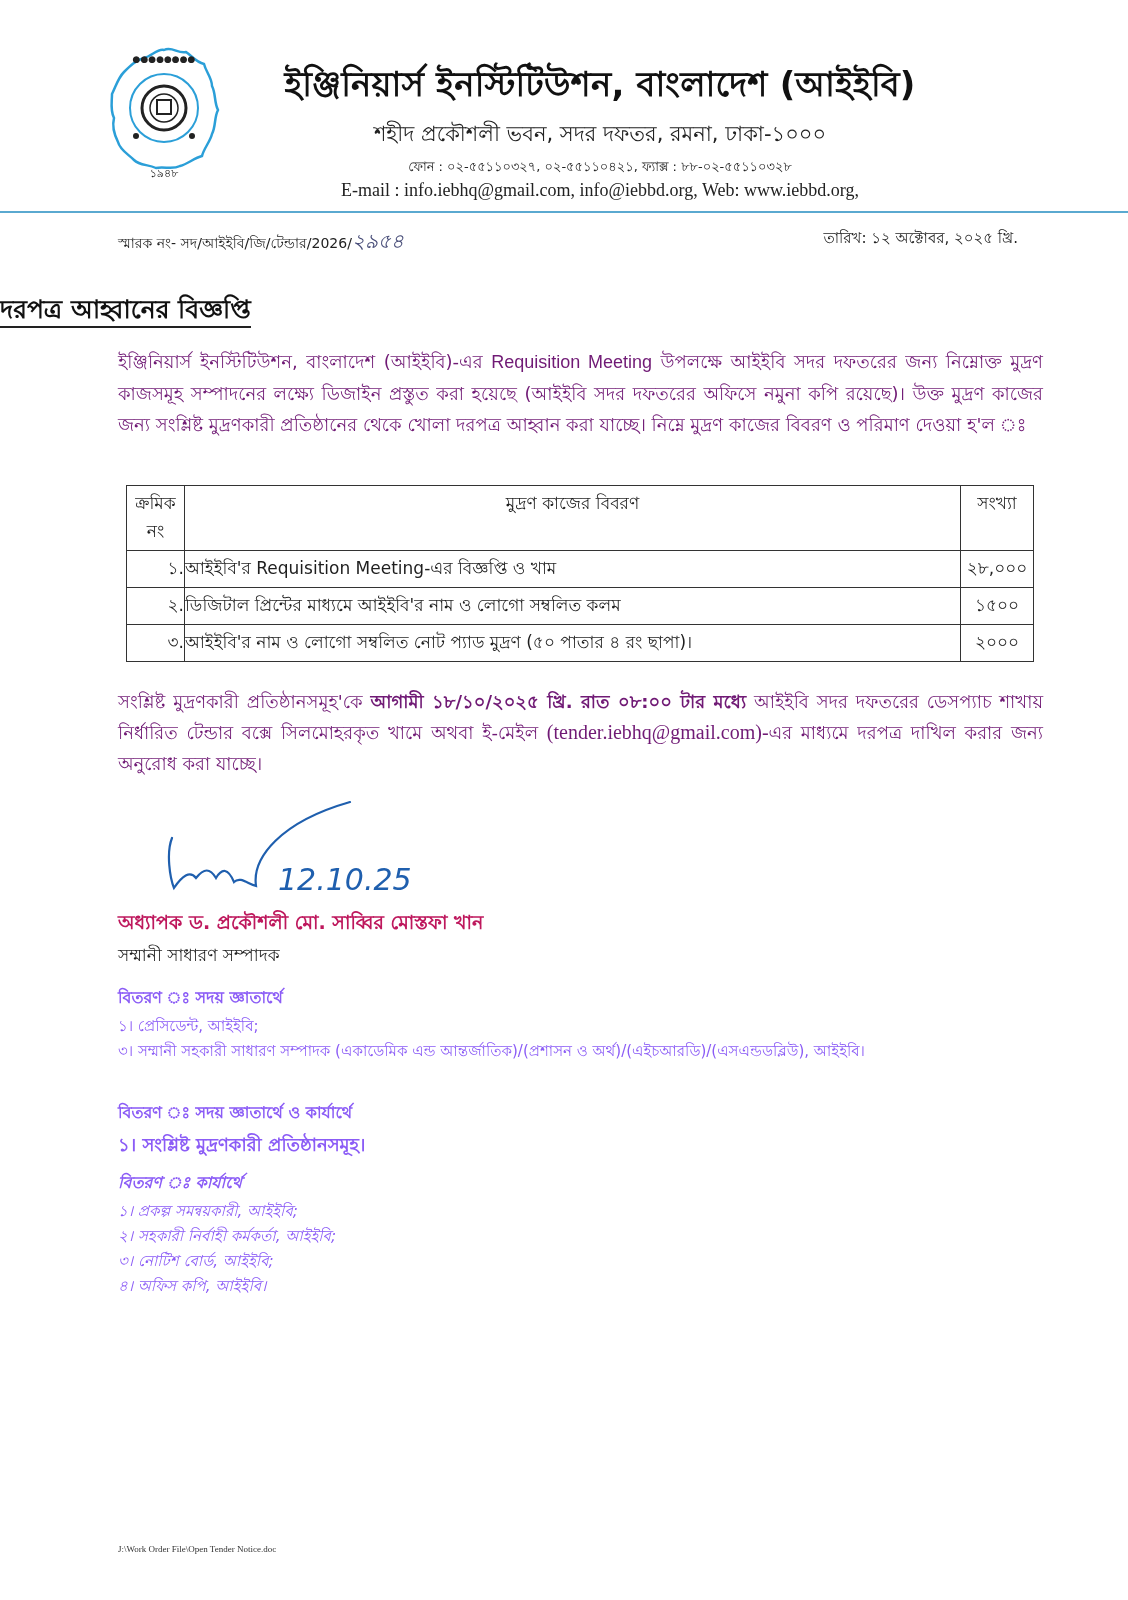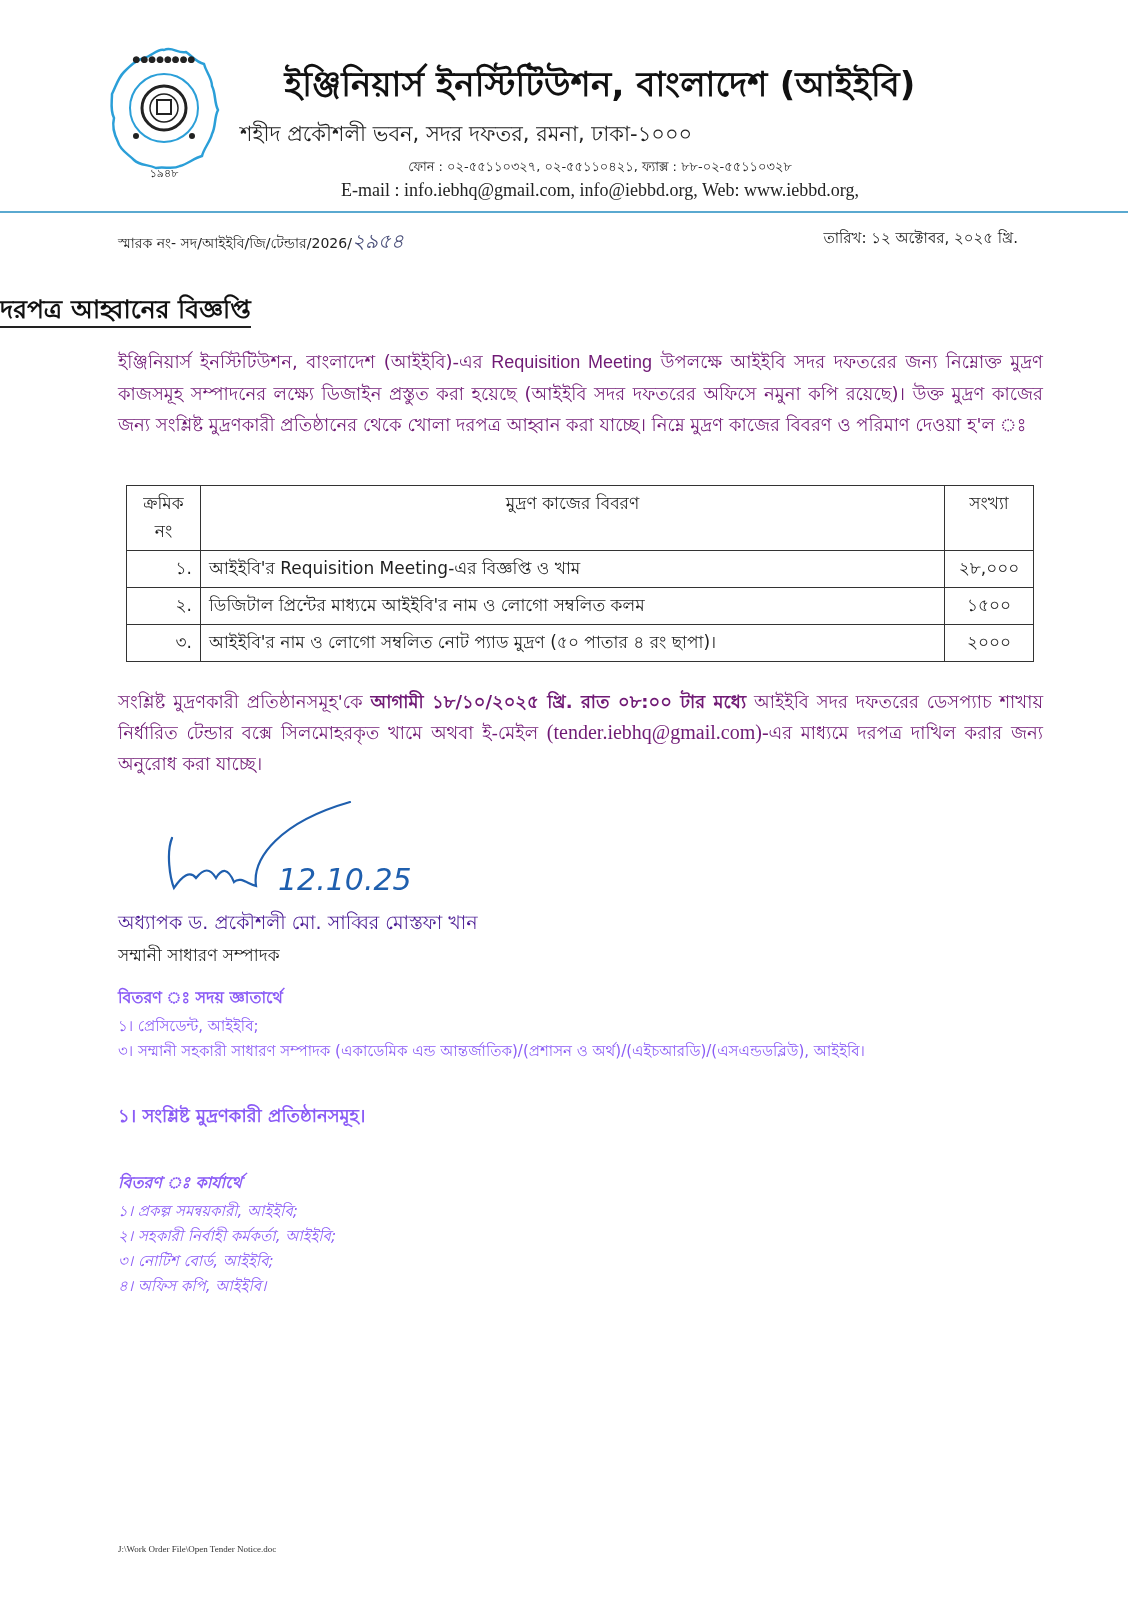--- a/index.html
+++ b/index.html
@@ -4,21 +4,21 @@
 <style>
   html, body { margin: 0; padding: 0; background: #ffffff; }
   body { width: 1128px; height: 1600px; position: relative; overflow: hidden;
          font-family: "DejaVu Sans", sans-serif; color: #1a1a1a; }
   .abs { position: absolute; }
 
   
   .logo { left: 100px; top: 42px; width: 128px; height: 140px; }
   .org-title { left: 240px; top: 58px; width: 720px; text-align: center;
                font-size: 34px; font-weight: bold; letter-spacing: 0.2px; color: #111; }
-  .org-address { left: 240px; top: 118px; width: 720px; font-size: 21px; color: #222; }
+  .org-address { left: 240px; top: 118px; width: 720px; text-align: center; font-size: 21px; color: #222; }
   .org-phone { left: 240px; top: 157px; width: 720px; text-align: center; font-size: 13px; color: #222; }
   .org-email { left: 240px; top: 180px; width: 720px; text-align: center;
                font-family: "Liberation Serif", serif; font-size: 18px; color: #222; }
   .header-rule { left: 0; top: 211px; width: 1128px; height: 2px; background: #5aa9d0; }
 
   .memo { left: 118px; top: 226px; font-size: 14px; color: #222; }
   .memo-hand { font-family: "DejaVu Sans", sans-serif; font-size: 20px; color: #4a4f7a; font-style: italic; }
   .date { right: 110px; top: 226px; font-size: 15px; color: #222; }
 
   .notice-title { left: 0; top: 290px; width: 1128px; }
@@ -27,34 +27,34 @@
   .para { left: 118px; width: 925px; font-size: 18px; line-height: 31px; color: #701a75;
           text-align: justify; }
   .para1 { top: 346px; }
   .para2 { top: 686px; }
   .para2 b { font-weight: bold; }
   .en { font-family: "Liberation Sans", sans-serif; }
   .en-serif { font-family: "Liberation Serif", serif; font-size: 20px; }
 
   
   .items-table { left: 126px; top: 485px; width: 908px; border-collapse: collapse; font-size: 17px; color: #1e1e1e; }
-  .items-table th, .items-table td { border: 1.3px solid #333; padding: 4px 8px; vertical-align: top; }
+  .items-table th, .items-table td { border: 1.3px solid #333; padding: 4px 0; vertical-align: top; }
   .items-table th { font-weight: normal; }
   .col-sl { width: 57px; text-align: center; }
   .col-desc { text-align: left; }
   .col-qty { width: 72px; text-align: center; }
   .items-table th.col-desc { text-align: center; }
   .items-table thead tr { height: 57px; }
   .items-table tbody tr { height: 37px; }
   .items-table td { vertical-align: middle; }
   .items-table td.col-sl { text-align: right; }
 
   
   .signature { left: 160px; top: 798px; width: 300px; height: 102px; }
-  .signer-name { left: 118px; top: 908px; font-size: 19px; font-weight: normal; color: #4c1d95; }
+  .signer-name { left: 118px; top: 908px; font-size: 19px; font-weight: bold; color: #be185d; }
   .signer-title { left: 118px; top: 942px; font-size: 17px; color: #1e1e1e; }
 
   
   .dist { left: 118px; width: 930px; font-size: 15px; color: #8b5cf6; }
   .dist-head { font-weight: bold; font-size: 16px; margin-bottom: 2px; }
   .dist ol { list-style: none; margin: 0; padding: 0; }
   .dist li { line-height: 25px; }
   .dist1 { top: 985px; }
   .dist2 { top: 1100px; }
   .dist2 li { font-size: 18px; font-weight: bold; line-height: 32px; }
@@ -138,20 +138,21 @@
 <div class="abs signer-title">সম্মানী সাধারণ সম্পাদক</div>
 
 <div class="abs dist dist1">
   <div class="dist-head">বিতরণ ঃ সদয় জ্ঞাতার্থে</div>
   <ol>
     <li>১। প্রেসিডেন্ট, আইইবি;</li>
     <li>৩। সম্মানী  সহকারী  সাধারণ  সম্পাদক (একাডেমিক এন্ড আন্তর্জাতিক)/(প্রশাসন ও অর্থ)/(এইচআরডি)/(এসএন্ডডব্লিউ), আইইবি।</li>
   </ol>
 </div>
 <div class="abs dist dist2">
+  <div class="dist-head">বিতরণ ঃ সদয় জ্ঞাতার্থে ও কার্যার্থে</div>
   <ol>
     <li>১। সংশ্লিষ্ট মুদ্রণকারী প্রতিষ্ঠানসমূহ।</li>
   </ol>
 </div>
 <div class="abs dist dist3">
   <div class="dist-head">বিতরণ ঃ কার্যার্থে</div>
   <ol>
     <li>১। প্রকল্প সমন্বয়কারী, আইইবি;</li>
     <li>২। সহকারী নির্বাহী কর্মকর্তা, আইইবি;</li>
     <li>৩। নোটিশ বোর্ড, আইইবি;</li>

